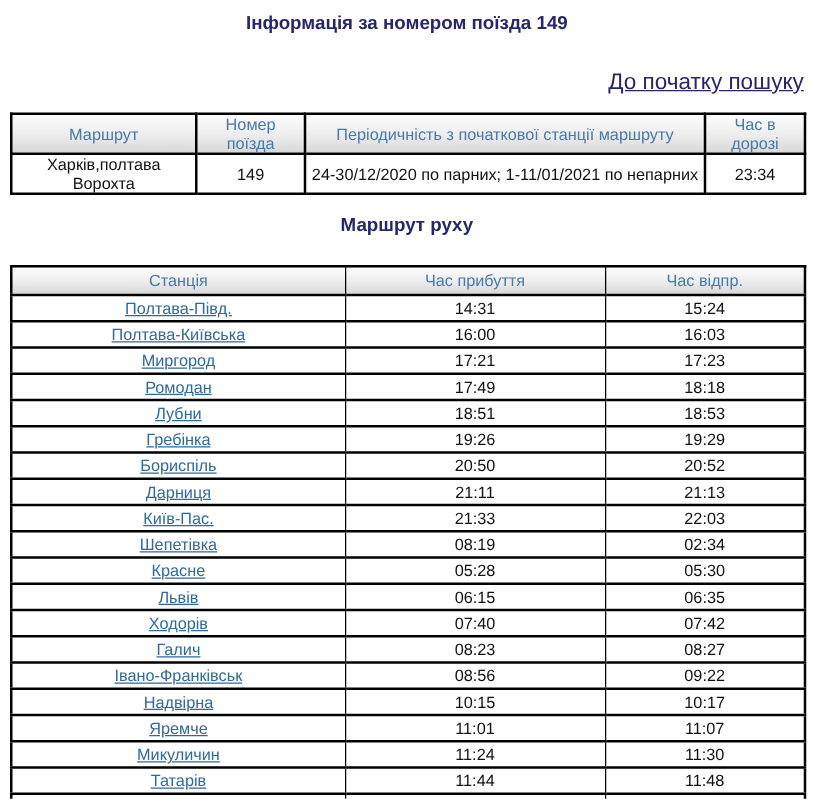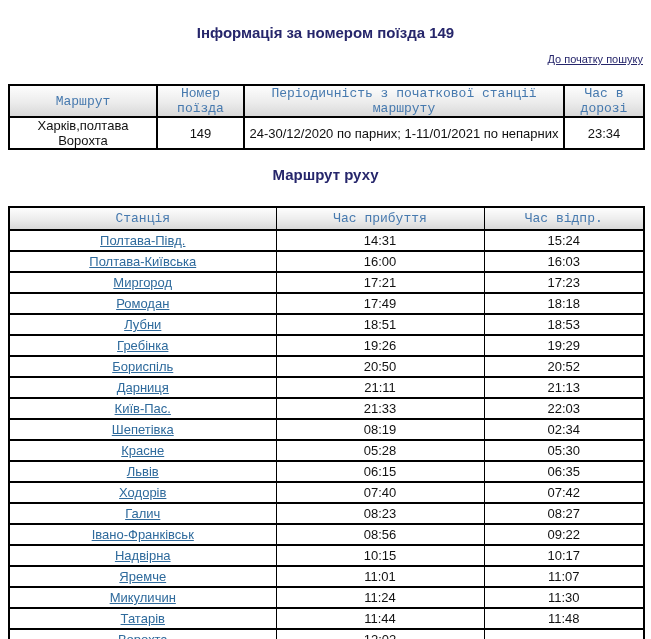--- a/index.html
+++ b/index.html
@@ -15,26 +15,26 @@
     box-sizing: border-box;
     width: 651px;
     padding: 6px 8px 0 8px;
   }
   .page-title {
     text-align: center;
     font-size: 15px;
     font-weight: bold;
     color: var(--navy, #26266b);
     line-height: 18px;
-    margin-top: 18px;
+    margin-top: 4px;
   }
   .back-row {
     text-align: right;
-    margin-top: 10px;
-    font-size: 11px;
+    margin-top: 30px;
+    font-size: 18px;
     line-height: 15px;
   }
   .back-link {
     color: var(--navy, #26266b);
     text-decoration: underline;
     cursor: pointer;
   }
   table {
     width: 635px;
     table-layout: fixed;
@@ -46,21 +46,20 @@
     border: 2px solid var(--border_black, #000000);
   }
   th {
     background: linear-gradient(180deg, var(--header_bg_top, #fdfdfd) 0%, #ececec 55%, var(--header_bg_bottom, #d8d8d8) 100%);
     color: var(--header_blue, #4679ae);
     font-weight: normal;
     font-size: 13px;
     height: 21px;
     padding: 0 2px;
     text-align: center;
-    font-family: Liberation Mono, monospace;
   }
   td {
     font-size: 13px;
     color: var(--text_black, #111111);
     text-align: center;
     height: 19px;
     padding: 0 2px;
     background: #ffffff;
   }
   .section-title {

